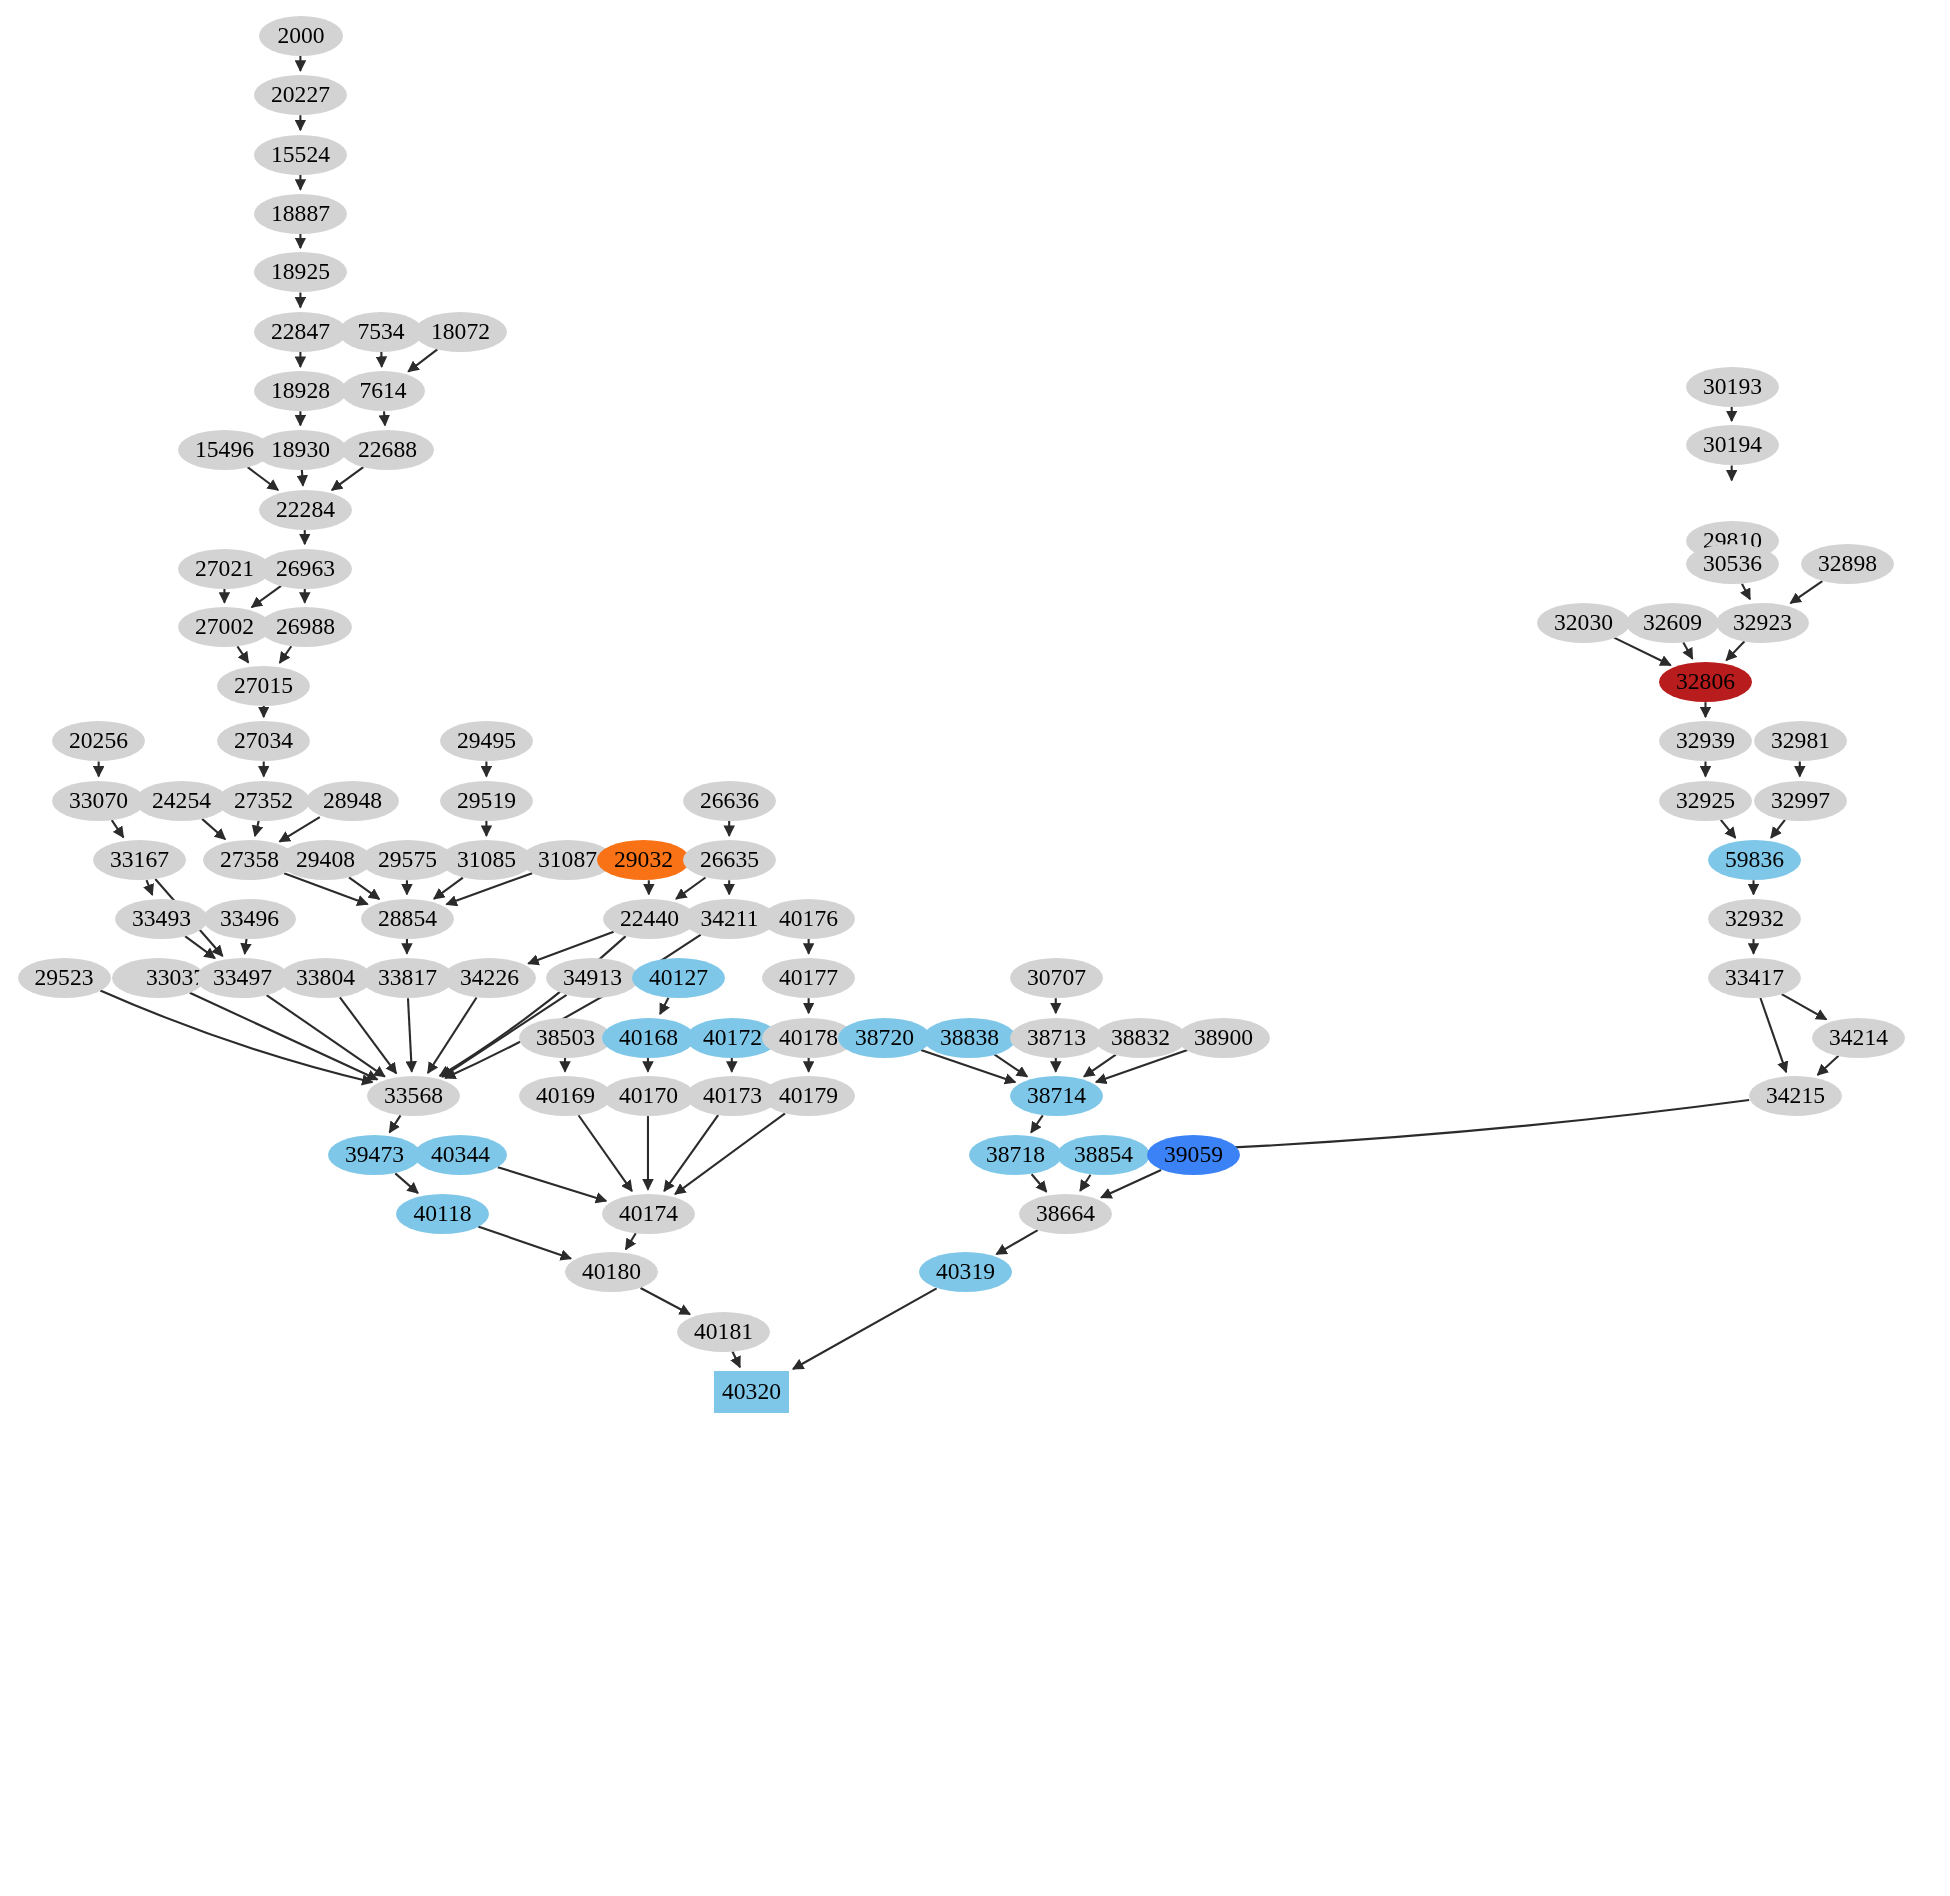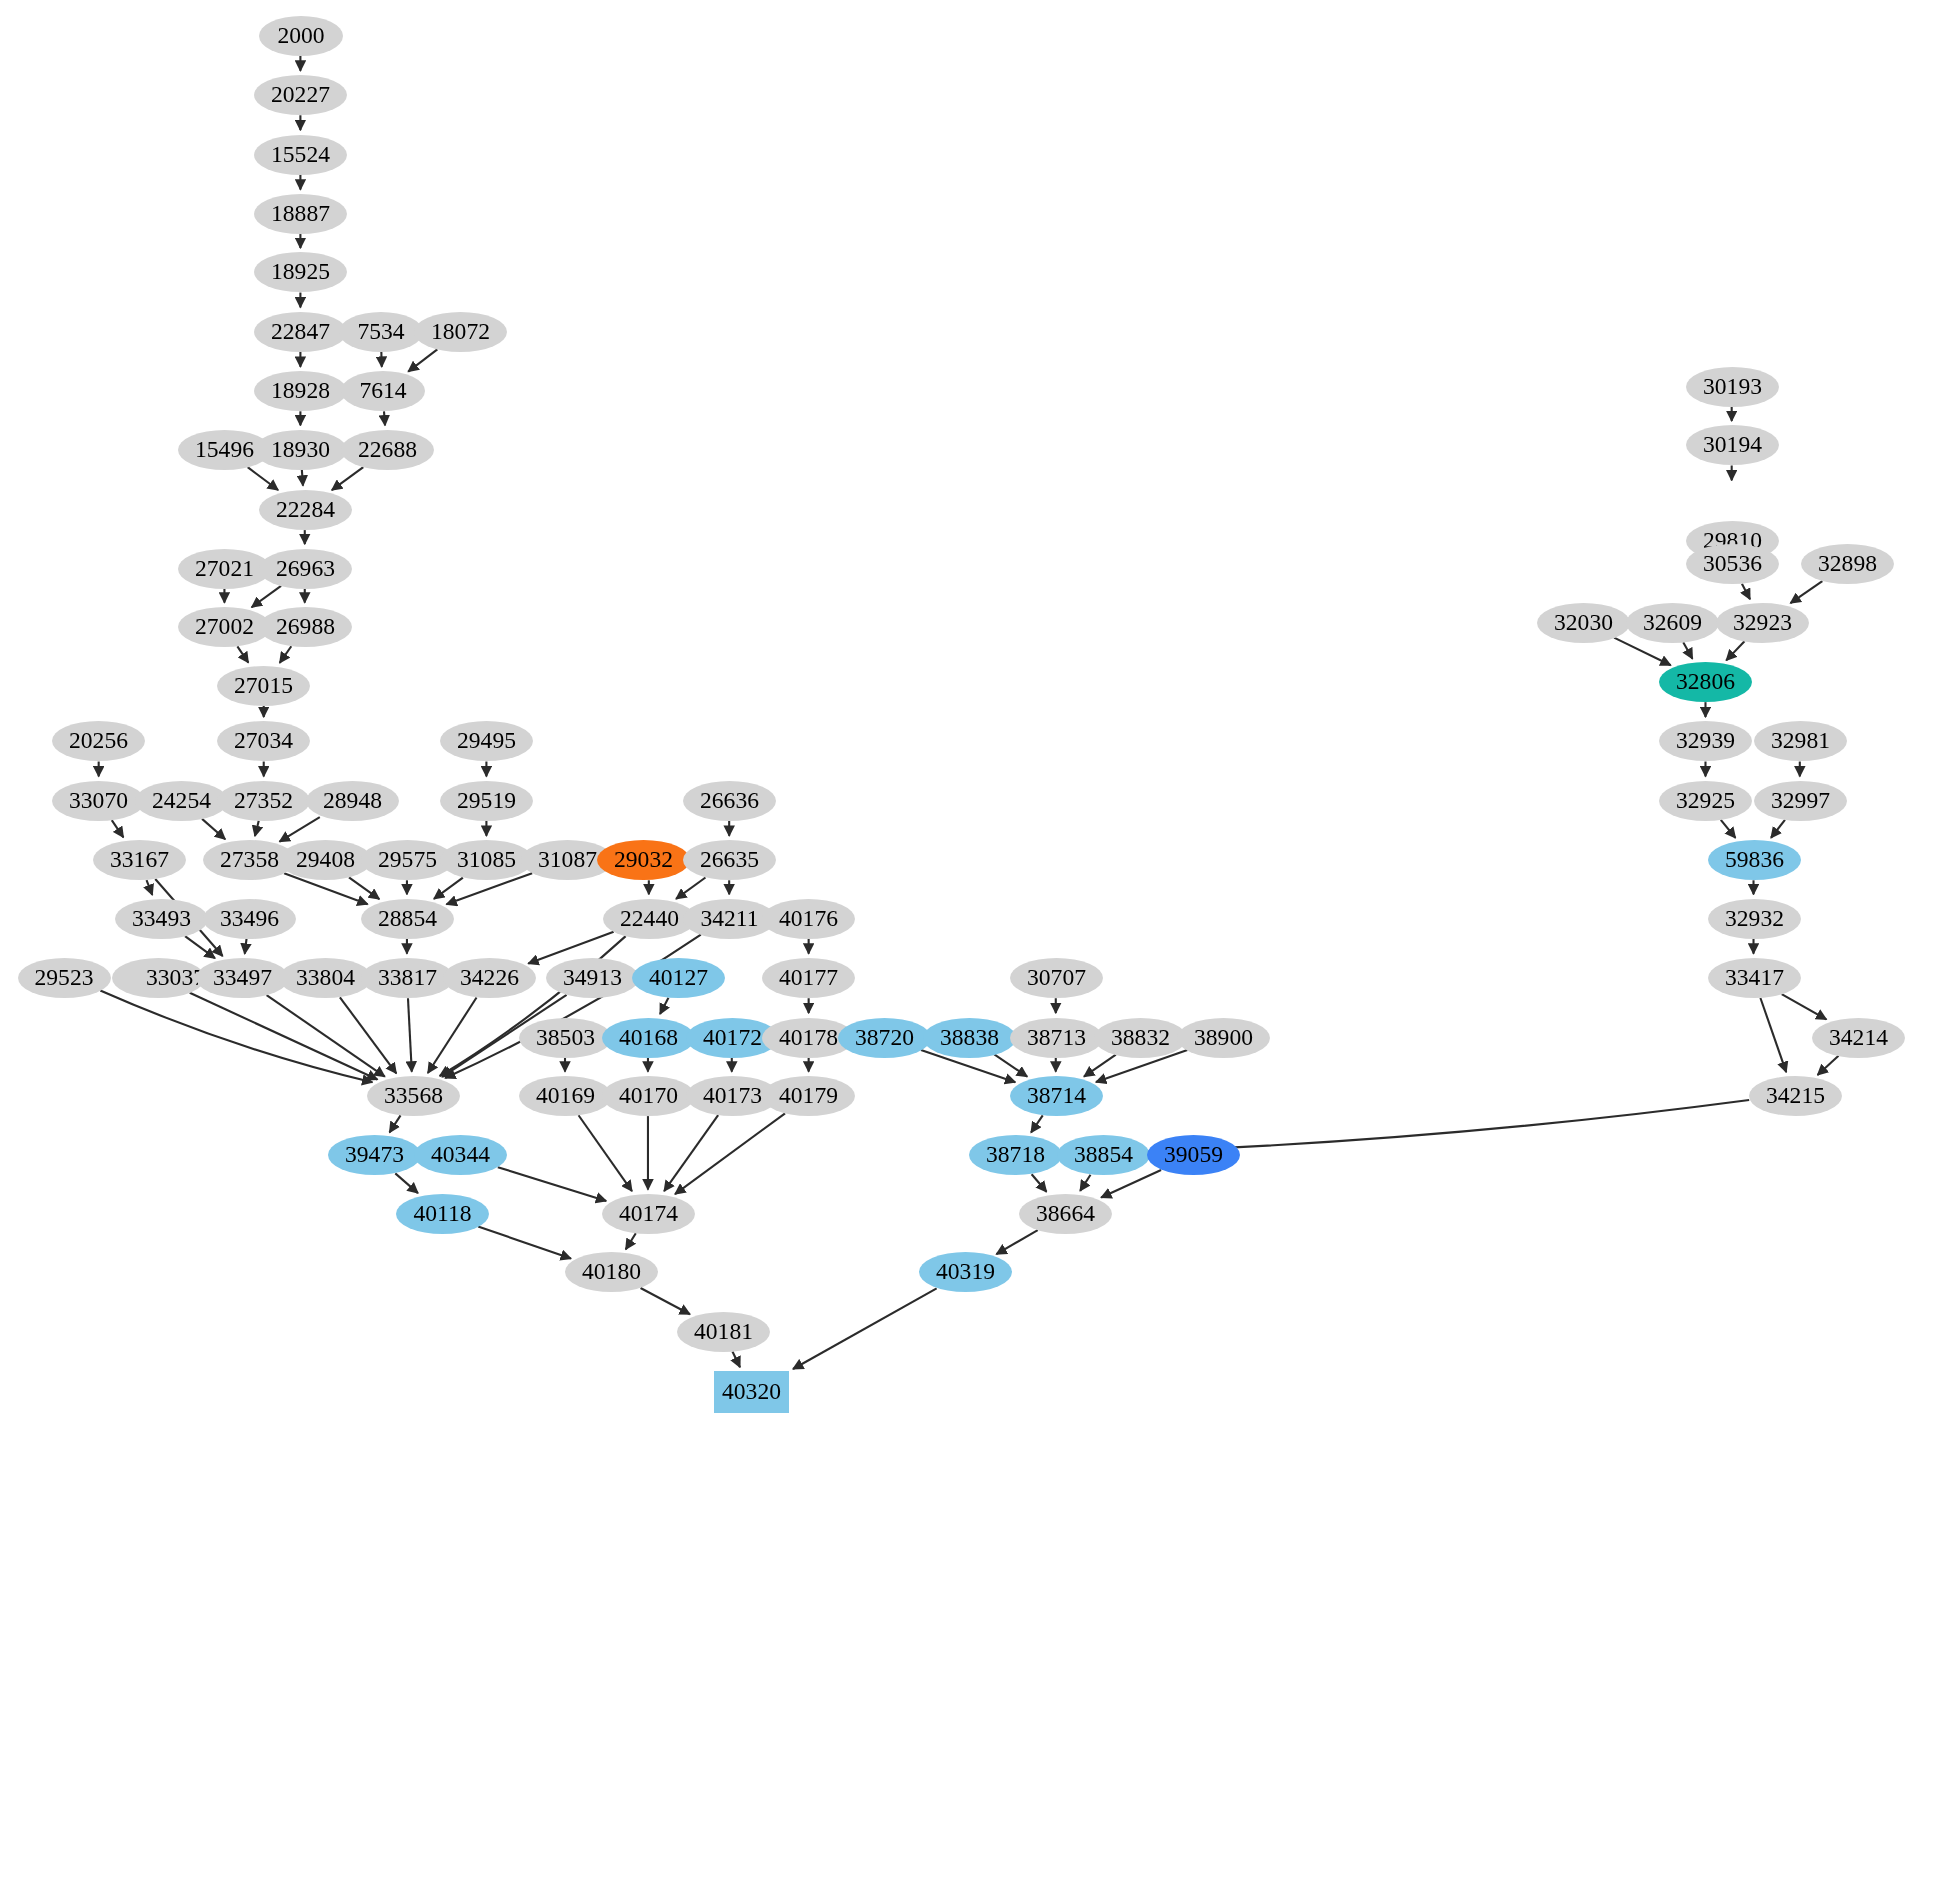--- a/index.html
+++ b/index.html
@@ -293,21 +293,21 @@
       </div>
       <div class="node ellipse" style="left: 1537px; top: 603px; width: 93px; height: 40px; background: rgb(211, 211, 211);">
         <span class="node-label">32030</span>
       </div>
       <div class="node ellipse" style="left: 1626px; top: 603px; width: 93px; height: 40px; background: rgb(211, 211, 211);">
         <span class="node-label">32609</span>
       </div>
       <div class="node ellipse" style="left: 1716px; top: 603px; width: 93px; height: 40px; background: rgb(211, 211, 211);">
         <span class="node-label">32923</span>
       </div>
-      <div class="node ellipse" style="left: 1659px; top: 662px; width: 93px; height: 40px; background: #14b8a6;">
+      <div class="node ellipse" style="left: 1659px; top: 662px; width: 93px; height: 40px; background: #b91c1c;">
         <span class="node-label">32806</span>
       </div>
       <div class="node ellipse" style="left: 1659px; top: 721px; width: 93px; height: 40px; background: rgb(211, 211, 211);">
         <span class="node-label">32939</span>
       </div>
       <div class="node ellipse" style="left: 1754px; top: 721px; width: 93px; height: 40px; background: rgb(211, 211, 211);">
         <span class="node-label">32981</span>
       </div>
       <div class="node ellipse" style="left: 1659px; top: 781px; width: 93px; height: 40px; background: rgb(211, 211, 211);">
         <span class="node-label">32925</span>

